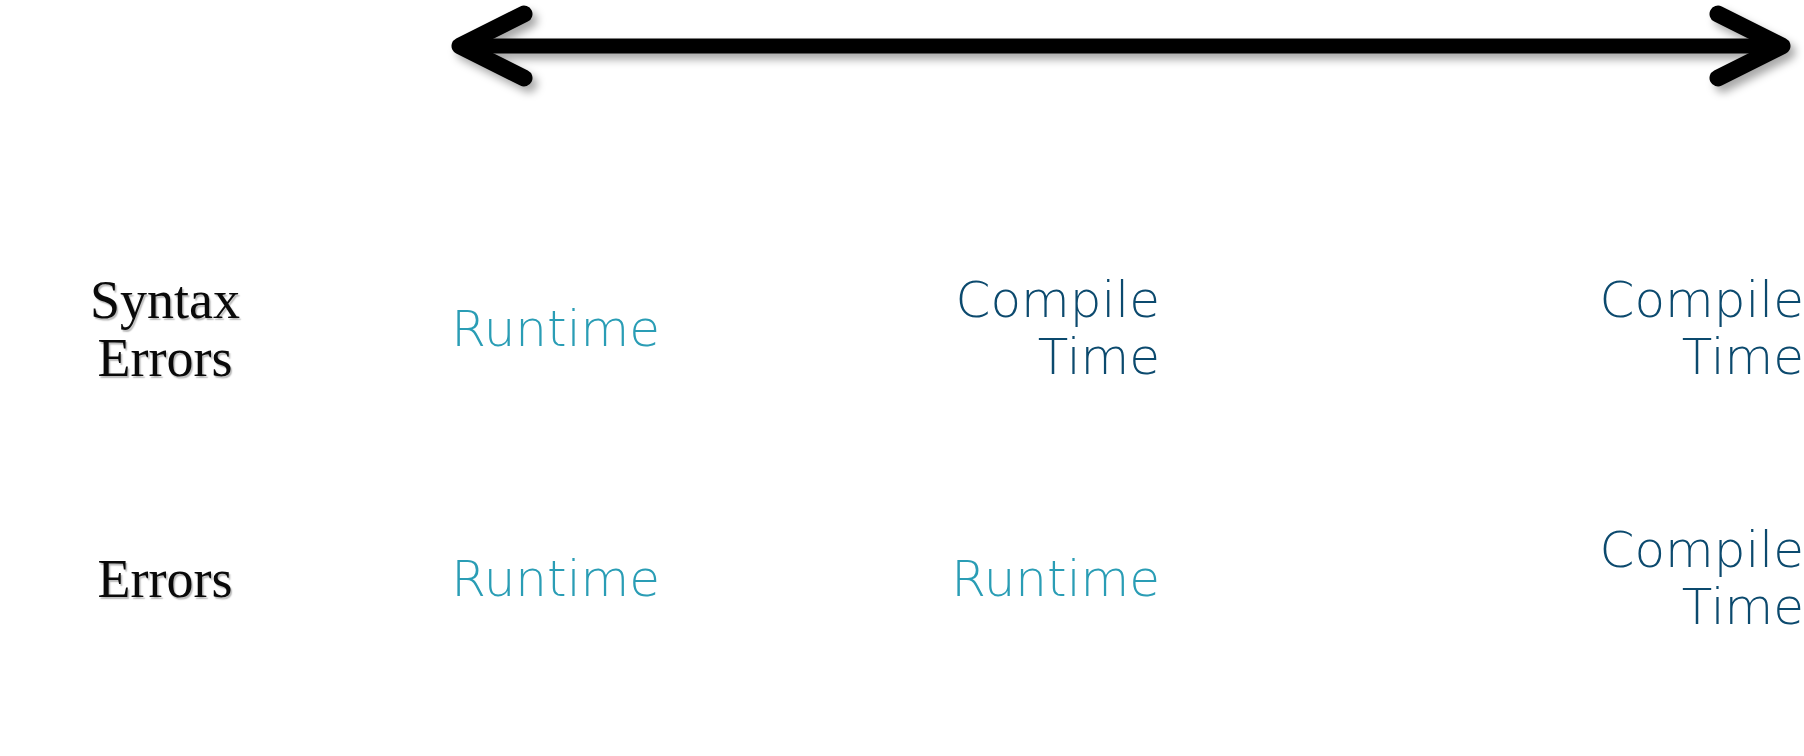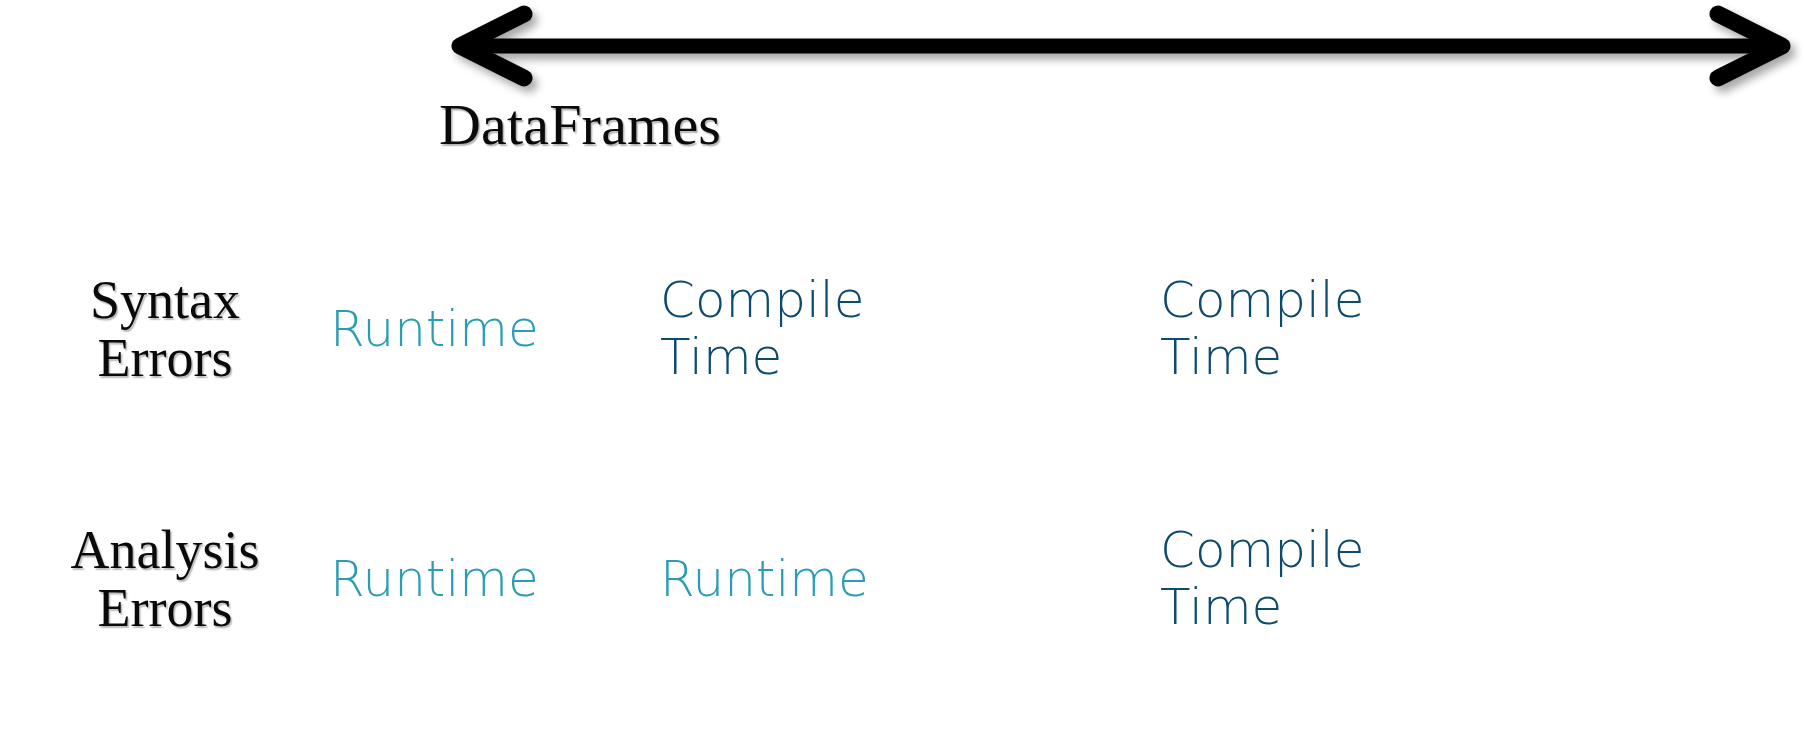--- a/index.html
+++ b/index.html
@@ -87,21 +87,21 @@
     text-align: center;
     font-family: "Liberation Serif", "DejaVu Serif", serif;
     font-size: 54px;
     line-height: 1.08;
     color: #0a0a0a;
     text-shadow: 1.5px 1.5px 1.4px rgba(0,0,0,0.28);
   }
   .row-label .ln { display: block; white-space: nowrap; }
 
   .cell {
-    text-align: left;
+    text-align: right;
     font-family: "DejaVu Sans", "Liberation Sans", sans-serif;
     font-weight: 300;
     font-size: 50px;
     line-height: 1.14;
     white-space: nowrap;
   }
   .cell .ln { display: block; }
 
   .cell.c-sql { flex: 0 0 330px; }
   .cell.c-df  { flex: 0 0 500px; }
@@ -124,21 +124,20 @@
       </defs>
       <g filter="url(#dropsh)" fill="none" stroke="#000000" stroke-width="15" stroke-linecap="butt" stroke-linejoin="miter">
         <line x1="30" y1="40" x2="1340" y2="40"></line>
         <polyline points="88,8 24,40 88,72" stroke-width="17" stroke-linecap="round" stroke-linejoin="round"></polyline>
         <polyline points="1282,8 1346,40 1282,72" stroke-width="17" stroke-linecap="round" stroke-linejoin="round"></polyline>
       </g>
     </svg>
   </div>
 
   <div class="col-headers">
-    <div class="col-header c-df">DataFrames</div>
   </div>
 
   <div class="matrix">
 
     <div class="row row-syntax">
       <div class="row-label">
         <span class="ln">Syntax</span>
         <span class="ln">Errors</span>
       </div>
       <div class="cell c-sql val-runtime">
@@ -149,21 +148,20 @@
         <span class="ln">Time</span>
       </div>
       <div class="cell c-ds val-compile">
         <span class="ln">Compile</span>
         <span class="ln">Time</span>
       </div>
     </div>
 
     <div class="row row-analysis">
       <div class="row-label">
-        <span class="ln">Analysis</span>
         <span class="ln">Errors</span>
       </div>
       <div class="cell c-sql val-runtime">
         <span class="ln">Runtime</span>
       </div>
       <div class="cell c-df val-runtime">
         <span class="ln">Runtime</span>
       </div>
       <div class="cell c-ds val-compile">
         <span class="ln">Compile</span>

